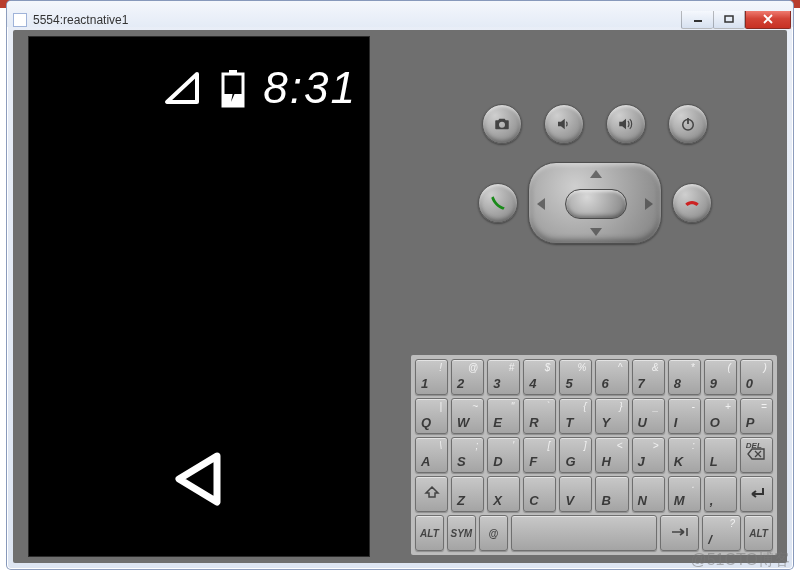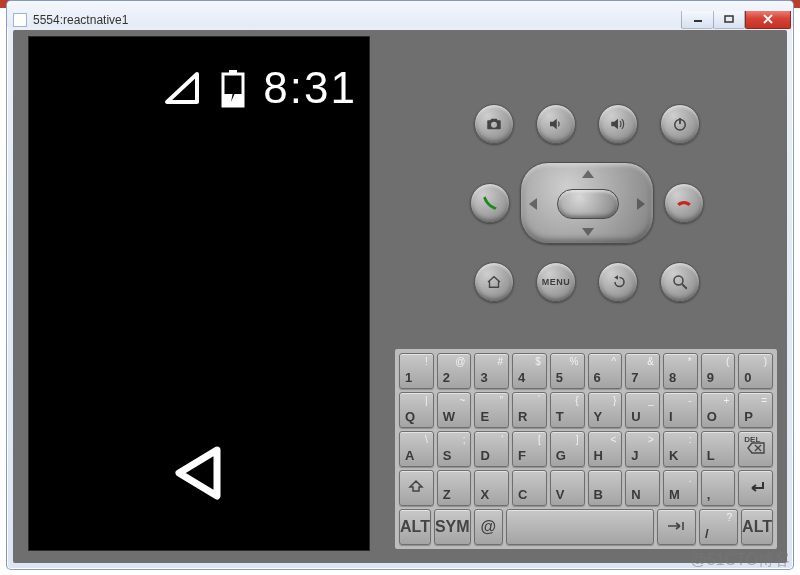--- a/index.html
+++ b/index.html
@@ -41,24 +41,25 @@
   .winbtn.min { border-right: none; }
   .winbtn.max { }
   .winbtn.close {
     width: 46px;
     background: linear-gradient(#ef7a6f,#d34336 45%,#c73124);
     color: #fff; border-color: #8a2a22;
   }
   
   .client {
     position: absolute; left: 6px; right: 6px; top: 29px; bottom: 6px;
-    display: flex; gap: 18px;
+    display: flex; gap: 34px;
     background: #6f6f6f;
     border-radius: 2px;
-    padding: 6px 8px 12px 8px;
+    padding: 6px 8px 6px 8px;
+    font-style: italic;
   }
   
   .screen-wrap {
     width: 356px; height: 100%;
     background: #6f6f6f;
     display: flex; align-items: center; justify-content: center;
   }
   .screen {
     width: 342px; height: 100%;
     background: #000; position: relative;
@@ -126,21 +127,21 @@
     position: relative; height: 36px; flex: 1;
     background: linear-gradient(#c8c8c8,#a4a4a4);
     border: 1px solid #6f6f6f;
     border-radius: 3px;
     box-shadow: inset 0 1px 0 rgba(255,255,255,.5), 0 1px 1px rgba(0,0,0,.25);
     color: #3a3a3a; font-weight: 600; font-size: 13px;
     display: flex; align-items: flex-end; justify-content: flex-start;
     padding: 0 5px 3px 5px;
   }
   .key .sup { position: absolute; top: 2px; right: 5px; font-size: 10px; color: #f1f1f1; font-weight: 500; }
-  .key.mod { font-size: 16px; font-weight: 700; align-items: center; justify-content: center; padding:0; color:#444; }
+  .key.mod { font-size: 10px; font-weight: 700; align-items: center; justify-content: center; padding:0; color:#444; }
   .key.space { flex: 5; }
   .key.enter svg, .key.del svg, .key.shift svg, .key.tab svg { }
   .key.del .dellbl{ position:absolute; top:3px; left:5px; font-size:8px; font-weight:700; color:#454545;text-align:right;}
   .watermark { position:absolute; right:10px; bottom:4px; font-size:16px; color: rgba(120,120,120,.55); font-family: Arial; }
   
   .bg-top { position:absolute; left:0; right:0; top:0; height:8px; background:#b93e2e; }
 </style>
 </head>
 <body>
 
@@ -239,40 +240,20 @@
             <div class="tri rgt"></div>
             <div class="center"></div>
           </div>
           <div class="cbtn">
             <svg viewBox="0 0 24 24">
                 <path fill="#c22" d="M3 13c5-5 13-5 18 0l-3 3c-4-3-8-3-12 0z"></path>
               </svg>
           </div>
         </div>
 
-        <div class="row">
-          <div class="cbtn">
-            <svg viewBox="0 0 24 24">
-                <path fill="none" stroke="#444" stroke-width="1.8" d="M4 12l8-7 8 7M6 11v8h12v-8"></path>
-              </svg>
-          </div>
-          <div class="cbtn menu">MENU</div>
-          <div class="cbtn">
-            <svg viewBox="0 0 24 24">
-                <path fill="none" stroke="#444" stroke-width="2" d="M14 6a6 6 0 11-6 6"></path>
-                <path fill="#444" d="M12 3l-5 3 5 3z"></path>
-              </svg>
-          </div>
-          <div class="cbtn">
-            <svg viewBox="0 0 24 24">
-                <circle cx="10" cy="10" r="6" fill="none" stroke="#444" stroke-width="2"></circle>
-                <line x1="15" y1="15" x2="21" y2="21" stroke="#444" stroke-width="2.4"></line>
-              </svg>
-          </div>
-        </div>
       </div>
 
       <div class="kbd">
         <div class="krow" id="krow1">
             <div class="key">
               <span>1</span>
               <span class="sup">!</span>
             </div>
             <div class="key">
               <span>2</span>

